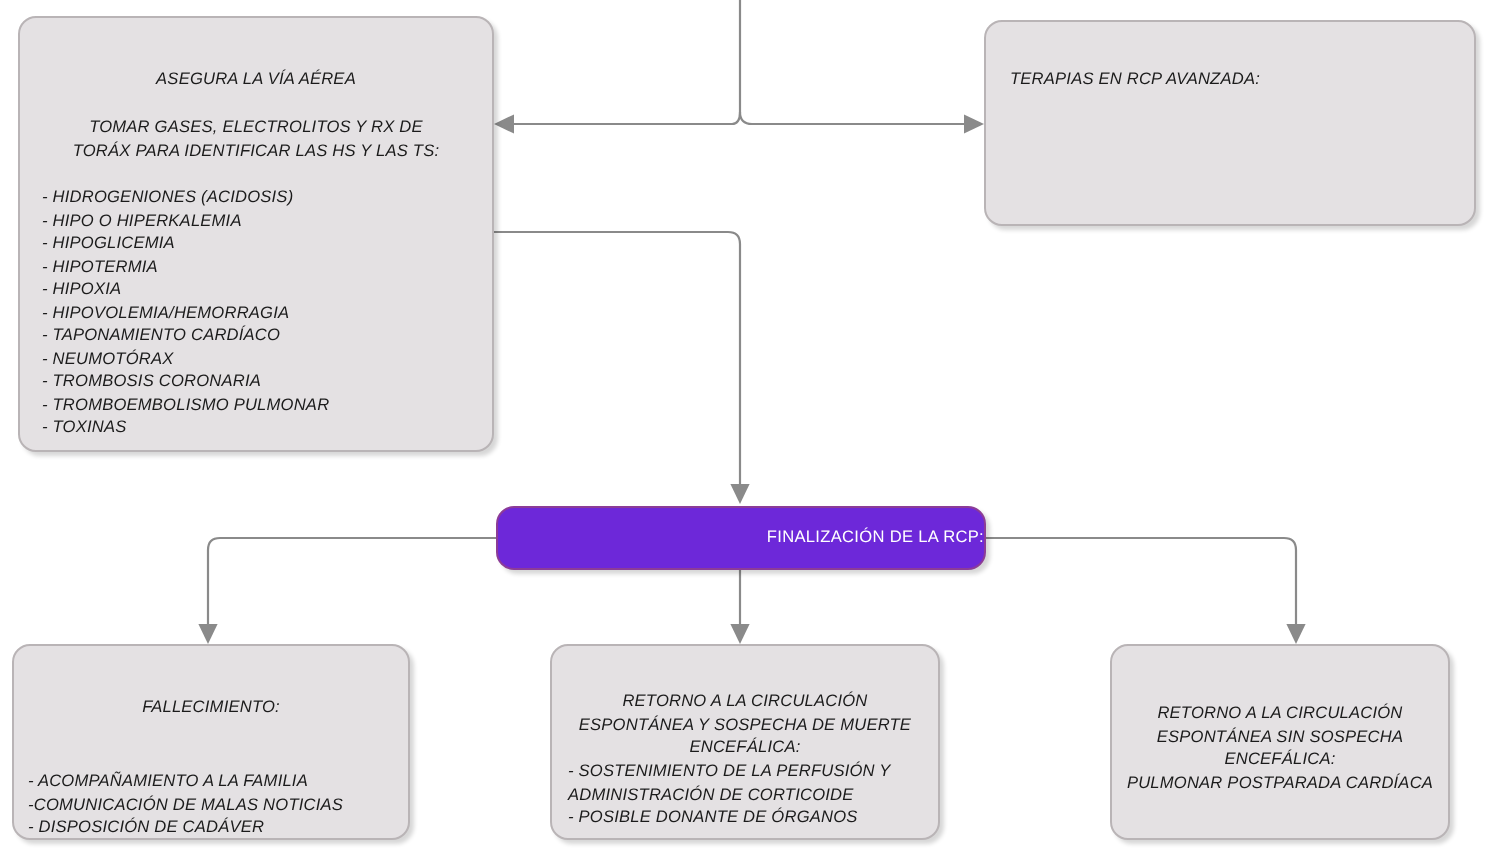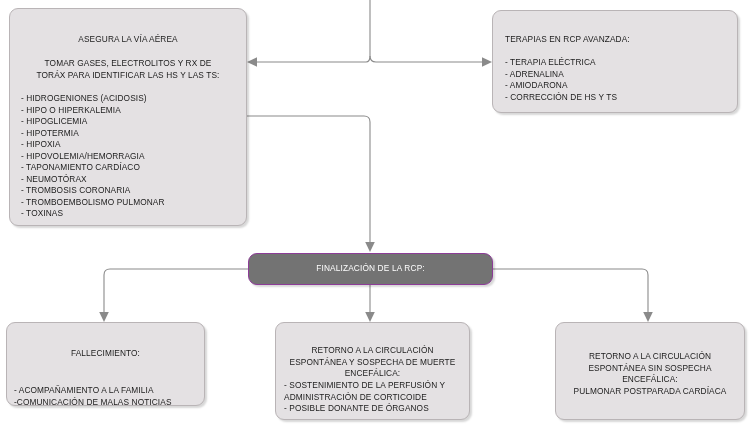--- a/index.html
+++ b/index.html
@@ -26,31 +26,32 @@
     border: 1px solid #b9b4b6;
     background: #e4e1e3;
     box-shadow: 2px 2px 2px rgba(0,0,0,0.16);
     color: #1b1b1b;
     font-size: 8.3px;
     line-height: 11.5px;
     letter-spacing: 0.1px;
     overflow: hidden;
   }
   .node.accent {
-    background: #737373;
+    background: #6d28d9;
     border: 1px solid #8c3c97;
     color: #ffffff;
     display: flex;
     align-items: center;
-    justify-content: center;
+    justify-content: flex-end;
   }
   .node .inner {
     position: absolute;
     left: 0;
     right: 0;
+    font-style: italic;
   }
   .ttl {
     text-align: center;
     font-weight: 400;
     white-space: pre-line;
   }
   .lst {
     text-align: left;
     white-space: pre-line;
   }
@@ -123,41 +124,37 @@
 - TAPONAMIENTO CARDÍACO
  - NEUMOTÓRAX
 - TROMBOSIS CORONARIA
 - TROMBOEMBOLISMO PULMONAR
 - TOXINAS</div>
     <div class="inner ttl" style="top:49px; left:20px; right:20px;">TOMAR GASES, ELECTROLITOS Y RX DE TORÁX PARA IDENTIFICAR LAS HS Y LAS TS:</div>
   </div>
 
   <div class="node" style="left:492px; top:10px; width:246px; height:103px;">
     <div class="inner lst" style="top:23px; left:12px; right:10px;">TERAPIAS EN RCP AVANZADA:</div>
-    <div class="inner lst" style="top:46px; left:12px; right:10px;">- TERAPIA ELÉCTRICA
-- ADRENALINA
-- AMIODARONA
-- CORRECCIÓN DE HS Y TS</div>
   </div>
 
   <div class="node accent" style="left:248px; top:253px; width:245px; height:32px;">
     <span class="accent-label">FINALIZACIÓN DE LA RCP:</span>
   </div>
 
-  <div class="node" style="left:6px; top:322px; width:199px; height:84px;">
+  <div class="node" style="left:6px; top:322px; width:199px; height:98px;">
     <div class="inner ctr" style="top:25px; left:8px; right:8px;">FALLECIMIENTO:</div>
     <div class="inner lst" style="top:62px; left:7px; right:6px;">- ACOMPAÑAMIENTO A LA FAMILIA
 -COMUNICACIÓN DE MALAS NOTICIAS
 - DISPOSICIÓN DE CADÁVER</div>
   </div>
 
   <div class="node" style="left:275px; top:322px; width:195px; height:98px;">
     <div class="inner ctr" style="top:22px; left:8px; right:8px;text-align:center;">RETORNO A LA CIRCULACIÓN ESPONTÁNEA Y SOSPECHA DE MUERTE ENCEFÁLICA:</div>
     <div class="inner lst" style="top:57px; left:8px; right:6px;">- SOSTENIMIENTO DE LA PERFUSIÓN Y ADMINISTRACIÓN DE CORTICOIDE
 - POSIBLE DONANTE DE ÓRGANOS</div>
   </div>
 
-  <div class="node" style="left:555px; top:322px; width:190px; height:98px;">
+  <div class="node" style="left:555px; top:322px; width:170px; height:98px;">
     <div class="inner ctr" style="top:28px; left:7px; right:7px;">RETORNO A LA CIRCULACIÓN ESPONTÁNEA SIN SOSPECHA ENCEFÁLICA:</div>
     <div class="inner ctr" style="top:63px; left:7px; right:7px;">PULMONAR POSTPARADA CARDÍACA</div>
   </div>
 
 </div>
 
 </body></html>

